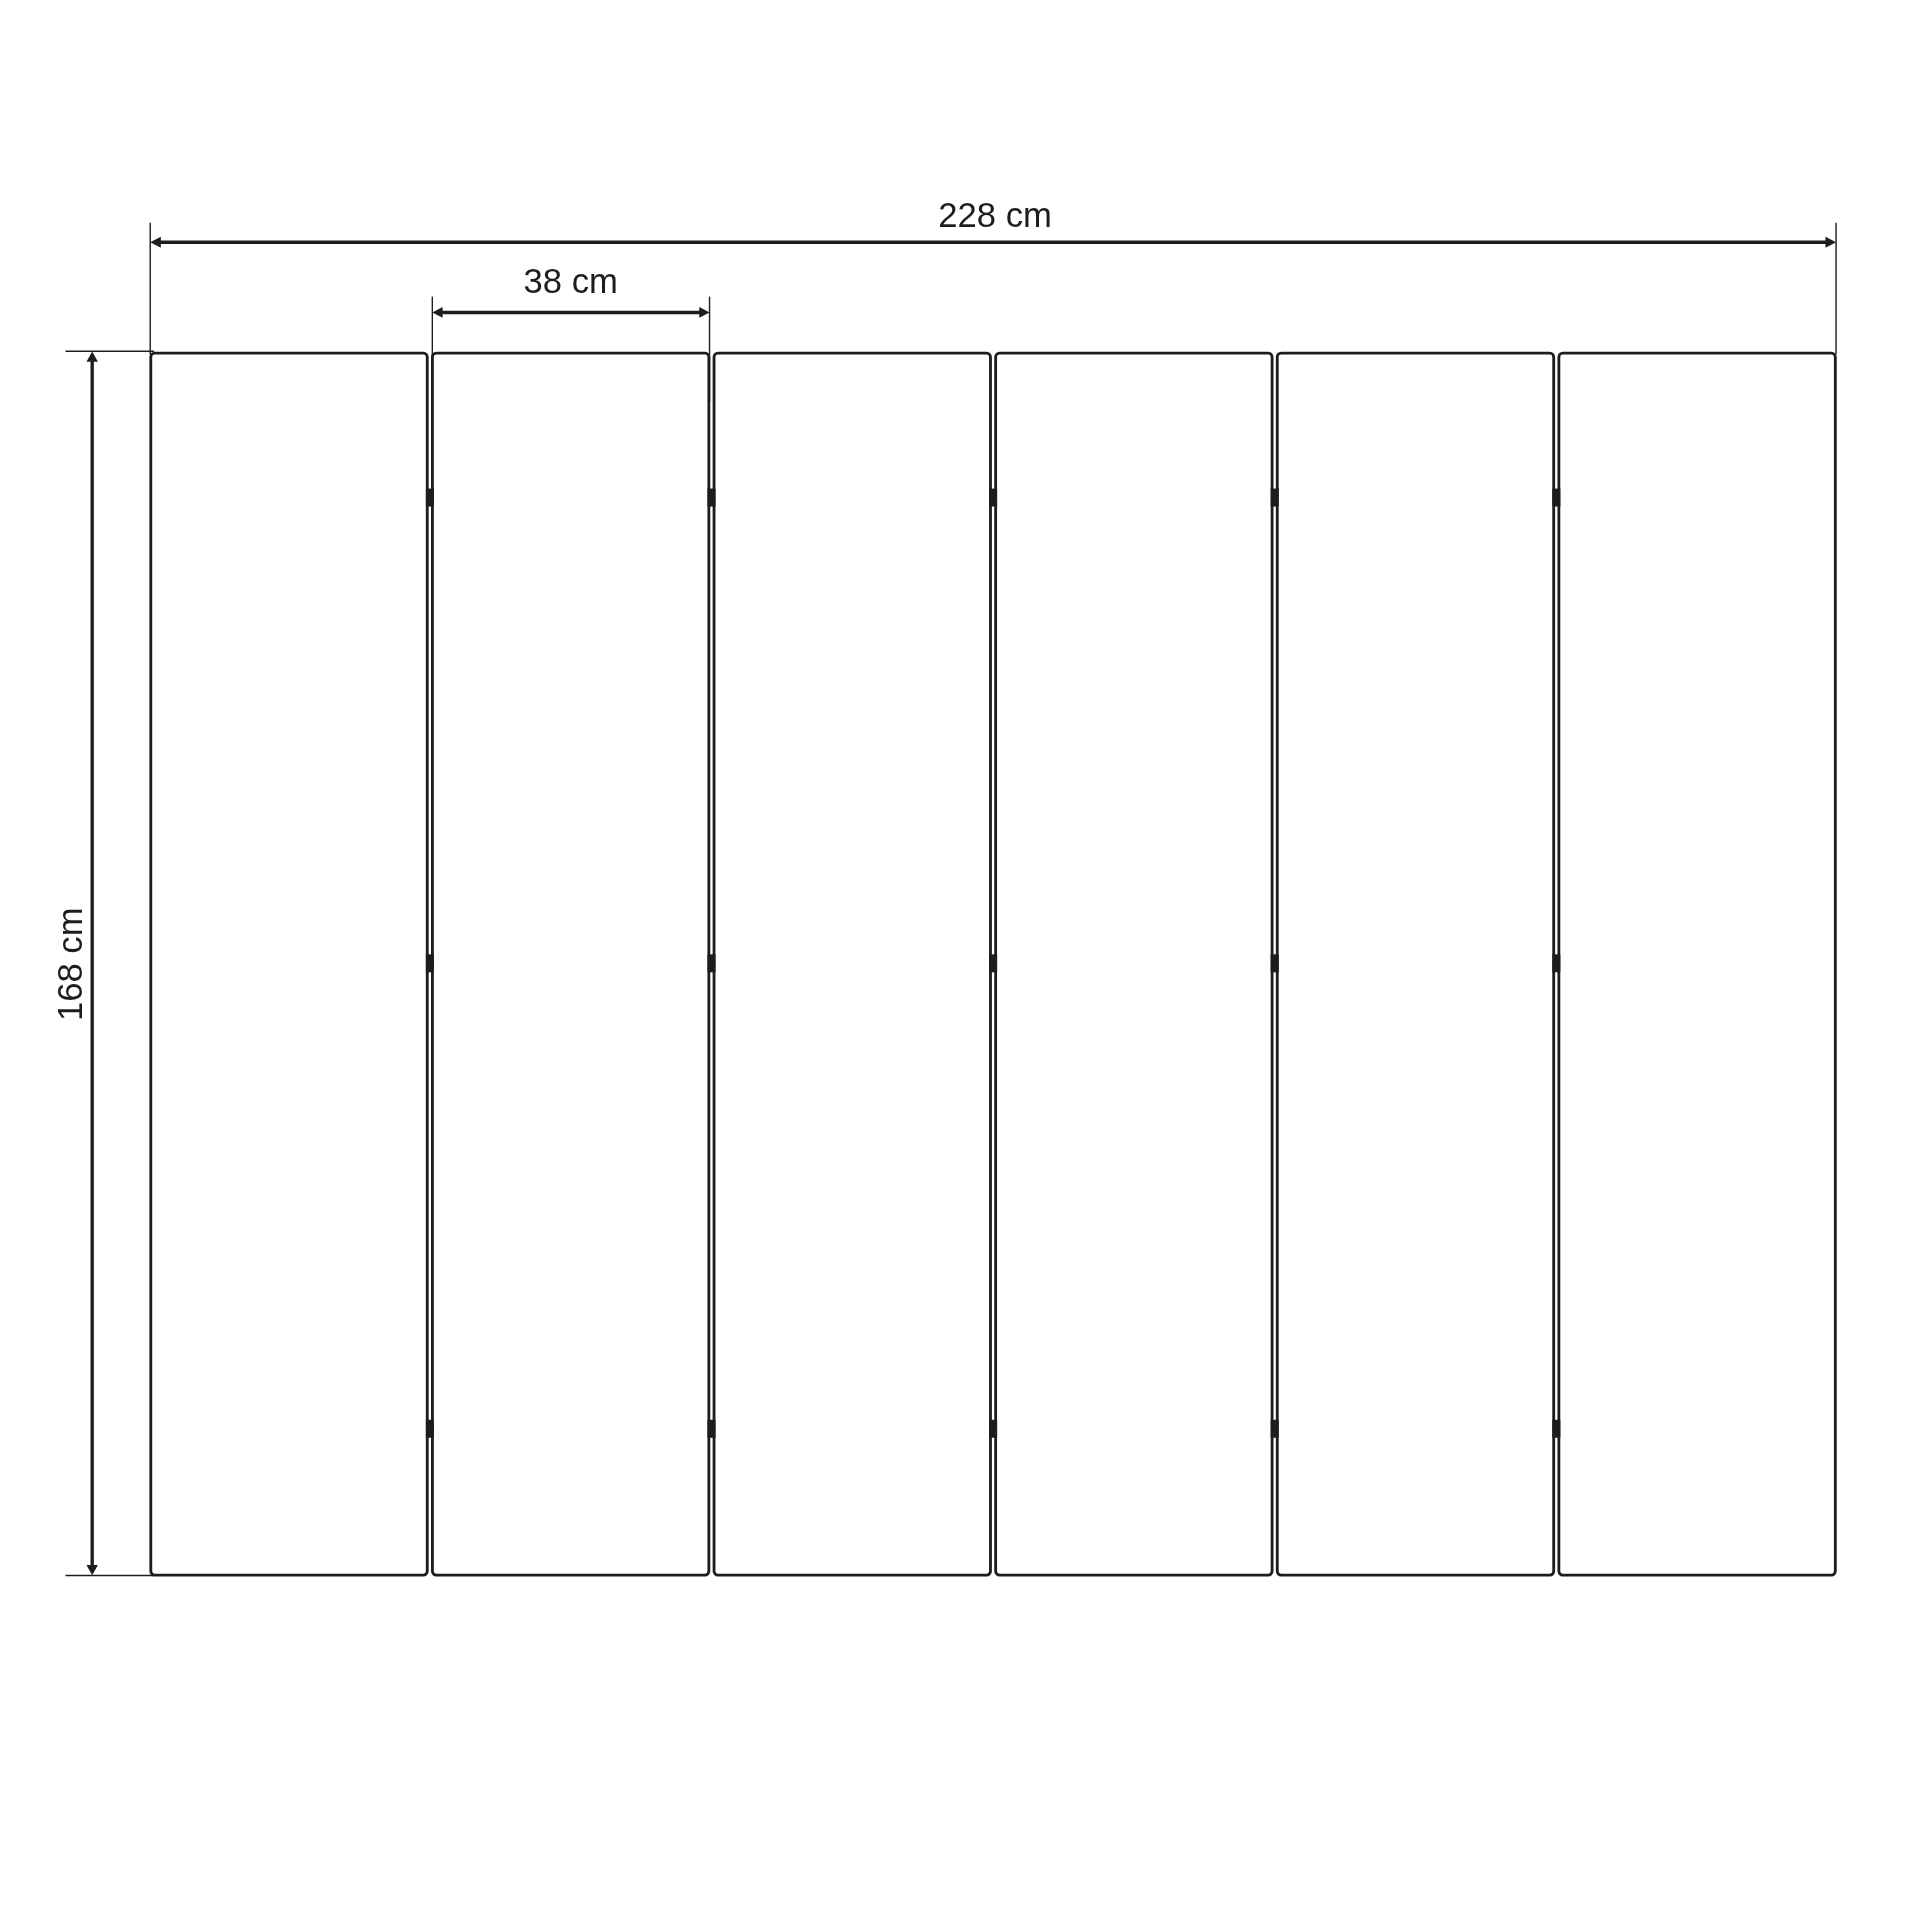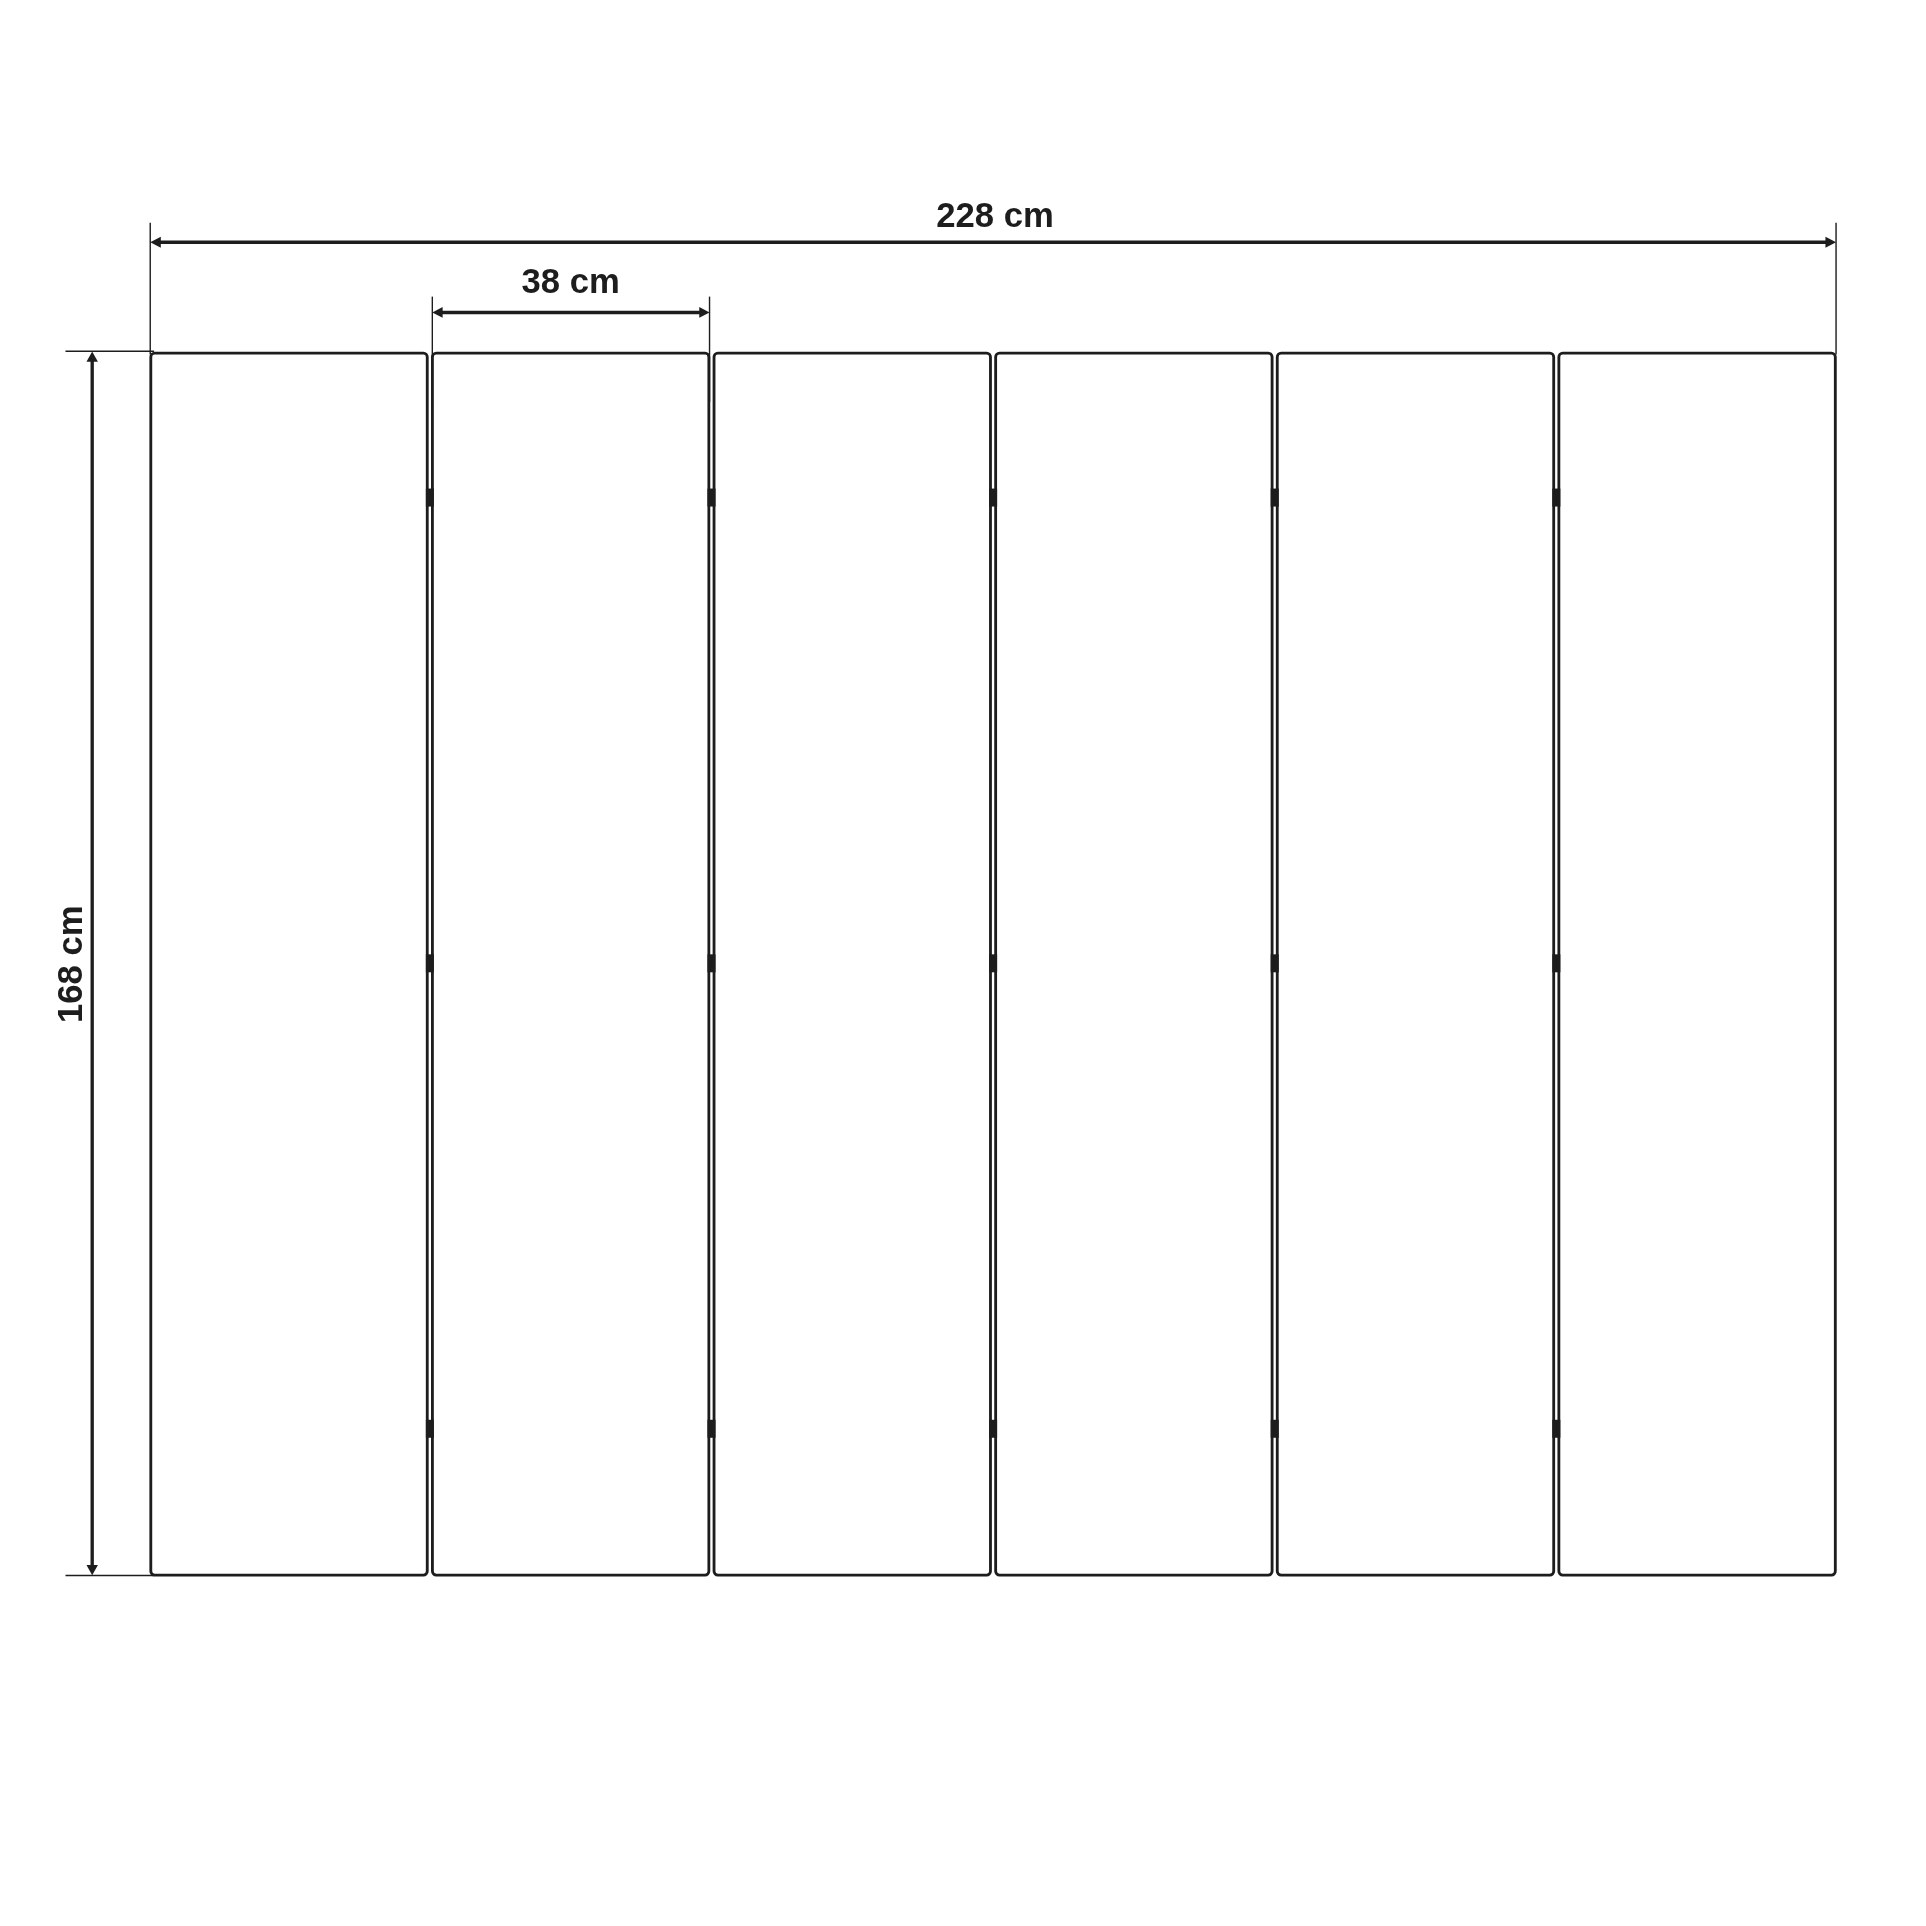--- a/index.html
+++ b/index.html
@@ -1,16 +1,16 @@
 <!DOCTYPE html>
 <html style="font-size:10.3px"><head>
 <meta charset="utf-8">
 <style>
   html,body{margin:0;padding:0;background:#ffffff;}
-  .page{position:relative;width:1926px;height:1926px;background:#ffffff;overflow:hidden;font-weight:bold;}
+  .page{position:relative;width:1926px;height:1926px;background:#ffffff;overflow:hidden;}
   svg{display:block;}
   text{font-family:"Liberation Sans", sans-serif;fill:#1d1d1d;}
 </style>
 </head>
 <body>
 
 <div class="page">
 <svg width="1926" height="1926" viewBox="0 0 3000 3000">
 
   <rect x="234.9" y="550" width="430.6" height="1903.4" rx="6" fill="#ffffff" stroke="#1d1d1d" stroke-width="4.4"></rect>

